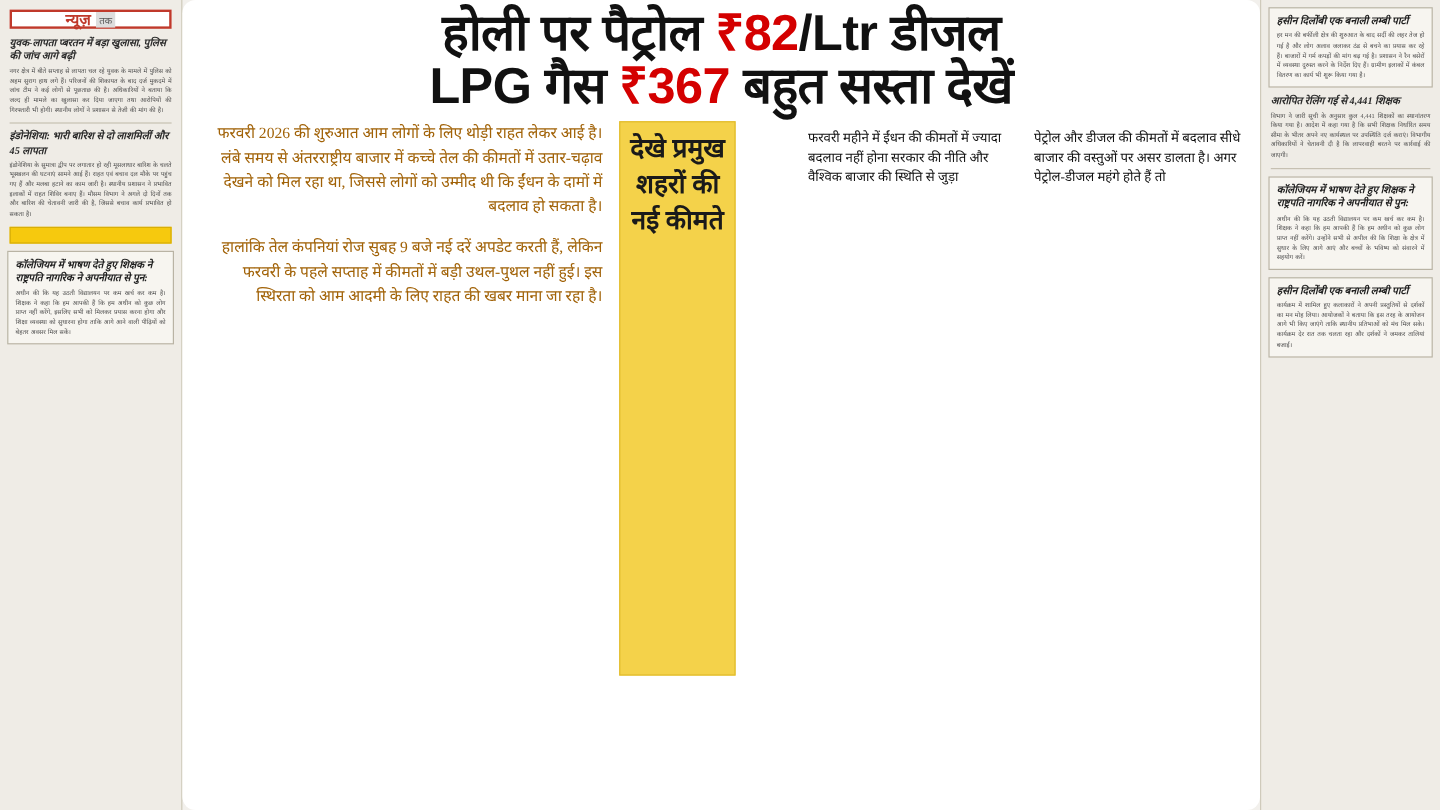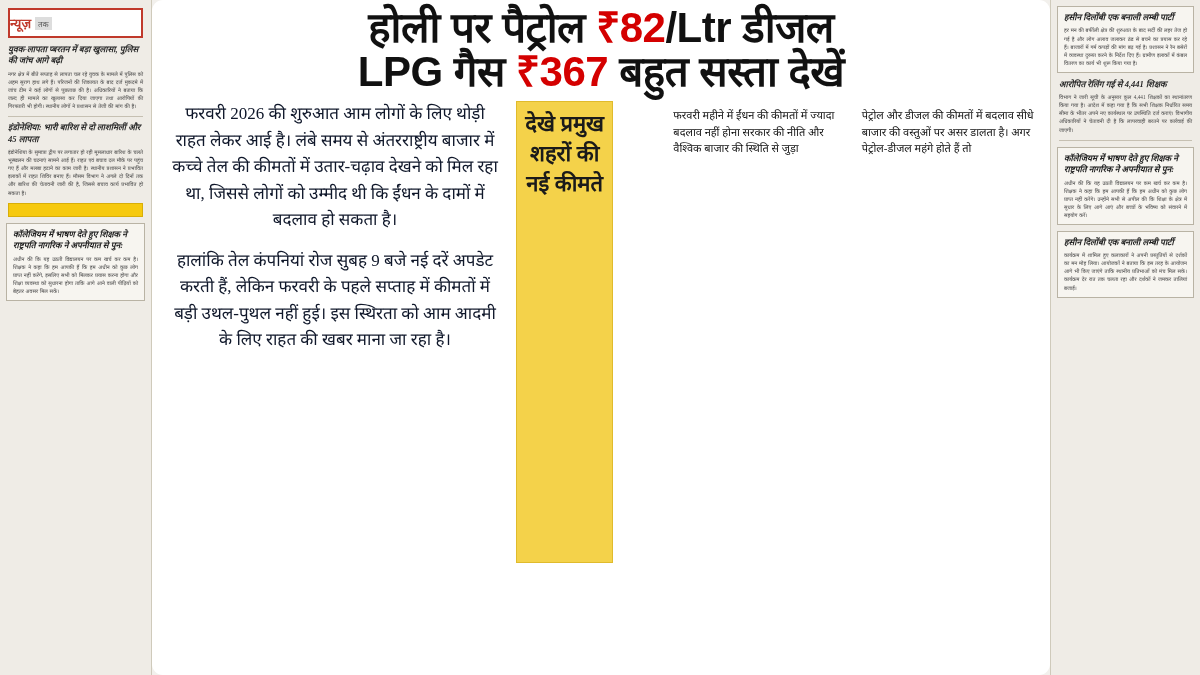--- a/index.html
+++ b/index.html
@@ -22,24 +22,24 @@
     position: absolute;
     top: 0; bottom: 0;
     background: #efece6;
     overflow: hidden;
   }
   .newsprint.left  { left: 0;   width: 152px; border-right: 1px solid #cfcabb; }
   .newsprint.right { right: 0;  width: 150px; border-left: 1px solid #cfcabb; }
 
   .np-logo {
     margin: 8px 8px 6px 8px;
-    height: 30px;
+    height: 16px;
     border: 2px solid #c0392b;
     background: #fff;
-    display: flex; align-items: center; justify-content: flex-start;
+    display: flex; align-items: center; justify-content: center;
     gap: 4px;
   }
   .np-logo .lg1 {
     font-size: 13px; font-weight: bold; color: #c0392b;
     font-family: "Liberation Serif", serif;
   }
   .np-logo .lg2 {
     font-size: 8px; color: #555; background: #ddd; padding: 1px 3px;
     font-family: "Liberation Serif", serif;
   }
@@ -104,24 +104,24 @@
     height: 472px;
   }
 
   .col-text {
     width: 364px;
     padding: 6px 14px 0 16px;
   }
   .col-text p {
     margin: 0 0 14px 0;
     font-family: "Liberation Serif", serif;
-    font-size: 17px;
+    font-size: 13px;
     line-height: 1.56;
-    color: #0f172a;
-    text-align: center;
+    color: #a16207;
+    text-align: right;
   }
 
   .col-media {
     flex: 1;
     padding: 6px 8px 0 0;
     display: flex;
     flex-direction: row;
     gap: 29px;
   }
 

